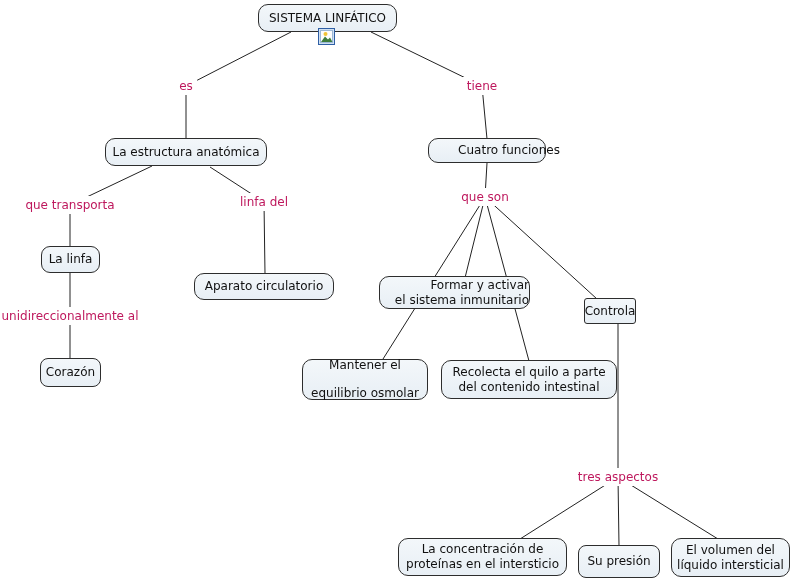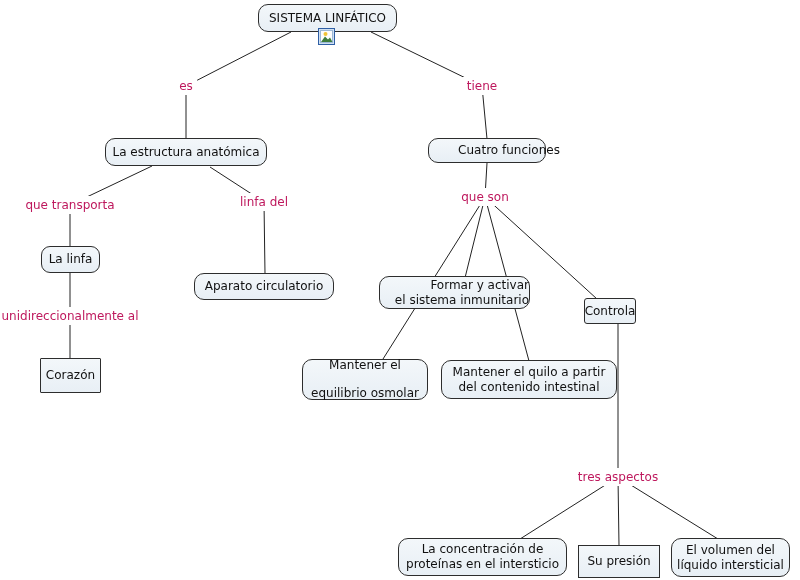--- a/index.html
+++ b/index.html
@@ -96,53 +96,53 @@
   </div>
 
   <div class="node" style="left:428px;top:138px;width:118px;height:25px;padding-left:44px;">
     <span>Cuatro funciones</span>
   </div>
 
   <div class="node" style="left:41px;top:246px;width:59px;height:27px;border-radius:9px;">
     <span>La linfa</span>
   </div>
 
-  <div class="node" style="left:40px;top:358px;width:61px;height:35px;border-radius:1px;">
+  <div class="node" style="left:40px;top:358px;width:61px;height:29px;border-radius:8px;">
     <span>Corazón</span>
   </div>
 
   <div class="node" style="left:194px;top:273px;width:140px;height:27px;">
     <span>Aparato circulatorio</span>
   </div>
 
   <div class="node" style="left:379px;top:276px;width:151px;height:33px;align-items:flex-end;">
     <span>Formar y activar</span>
     <span>el sistema inmunitario</span>
   </div>
 
   <div class="node" style="left:302px;top:359px;width:126px;height:41px;gap:13px;">
     <span>Mantener el</span>
     <span>equilibrio osmolar</span>
   </div>
 
   <div class="node" style="left:441px;top:360px;width:176px;height:39px;">
-    <span>Mantener el quilo a partir</span>
+    <span>Recolecta el quilo a parte</span>
     <span>del contenido intestinal</span>
   </div>
 
   <div class="node" style="left:584px;top:298px;width:52px;height:26px;border-radius:3px;">
     <span>Controla</span>
   </div>
 
   <div class="node" style="left:398px;top:538px;width:169px;height:38px;">
     <span>La concentración de</span>
     <span>proteínas en el intersticio</span>
   </div>
 
-  <div class="node" style="left:578px;top:545px;width:82px;height:33px;border-radius:0;">
+  <div class="node" style="left:578px;top:545px;width:82px;height:33px;border-radius:8px;">
     <span>Su presión</span>
   </div>
 
   <div class="node" style="left:671px;top:538px;width:119px;height:39px;">
     <span>El volumen del</span>
     <span>líquido intersticial</span>
   </div>
 
   <div class="link-label" style="left:186px;top:86px;">es</div>
   <div class="link-label" style="left:482px;top:86px;">tiene</div>

